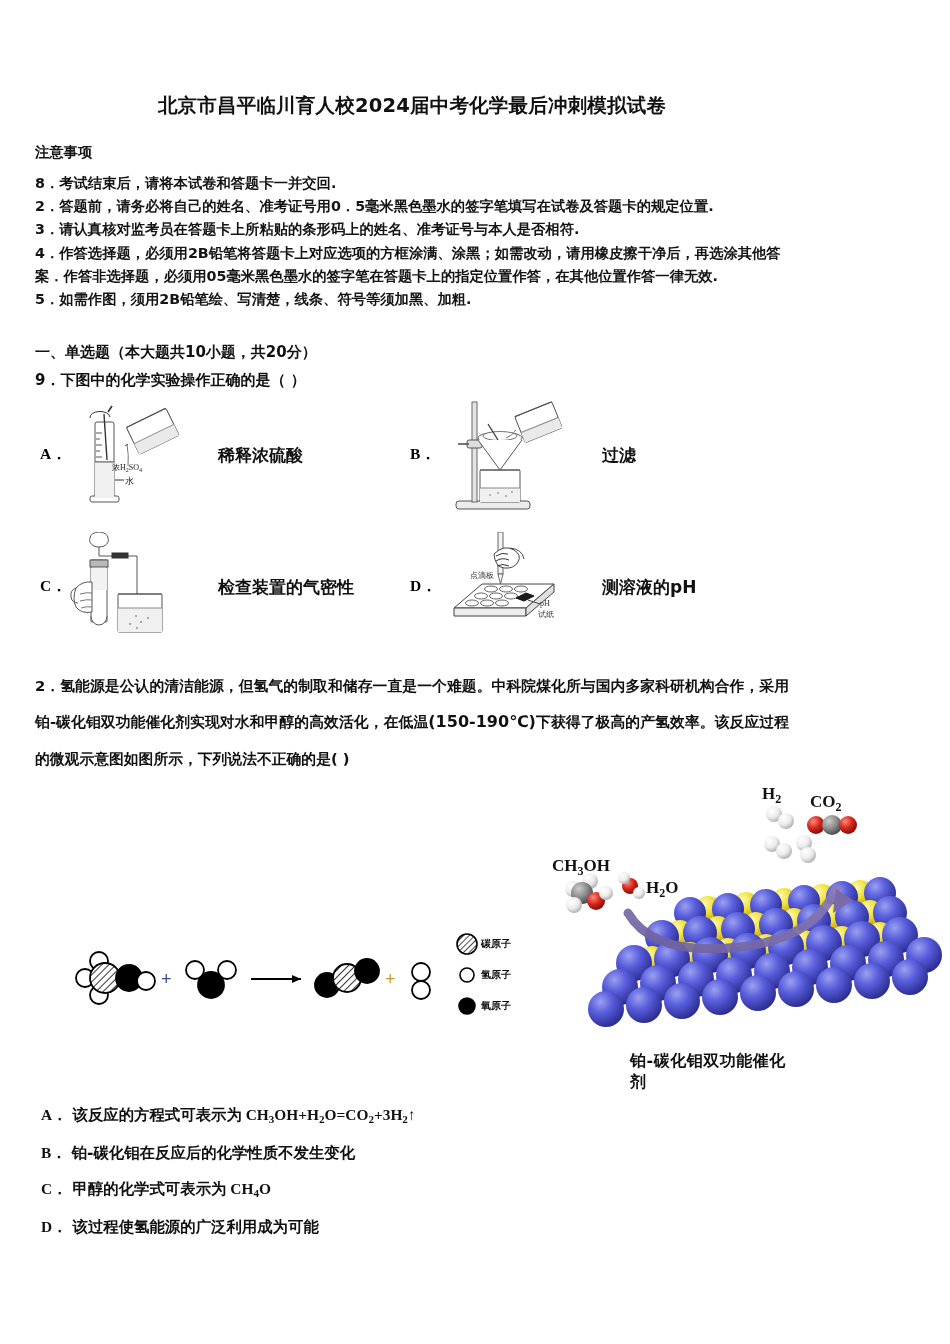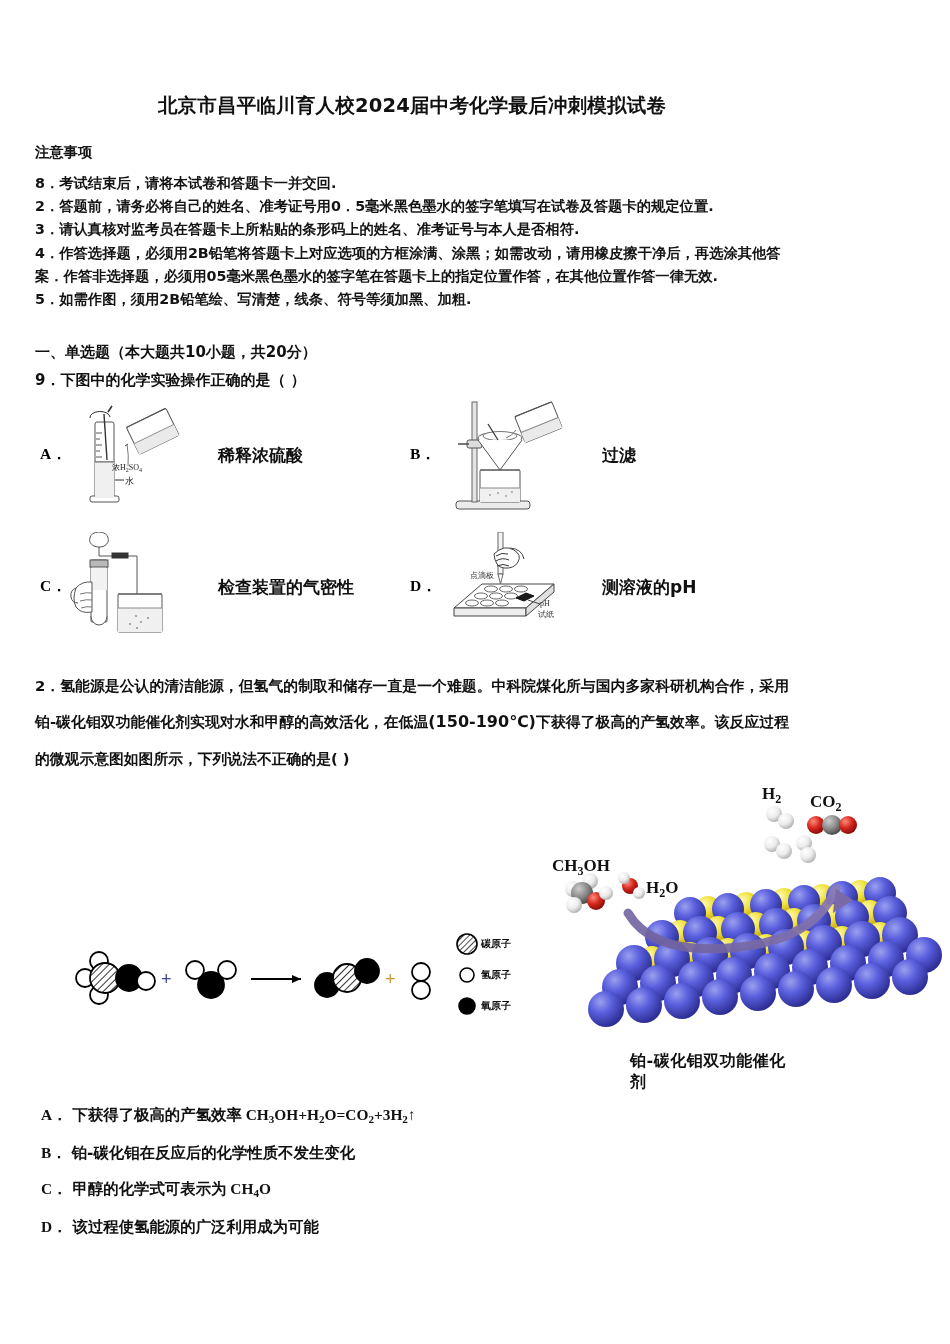--- a/index.html
+++ b/index.html
@@ -606,21 +606,21 @@
         <text x="222" y="18" font-family="'Liberation Serif',serif" font-size="17" font-weight="bold" fill="#111">H<tspan font-size="12" dy="4">2</tspan></text>
         <text x="270" y="26" font-family="'Liberation Serif',serif" font-size="17" font-weight="bold" fill="#111">CO<tspan font-size="12" dy="4">2</tspan></text>
       </svg>
     </div>
 
     <div class="cat-caption">铂-碳化钼双功能催化剂</div>
   </div>
 
   <div class="ans-list">
     <div class="ans-item">
-      <span class="ans-letter">A．</span><span class="cjk">下获得了极高的产氢效率</span>
+      <span class="ans-letter">A．</span><span class="cjk">该反应的方程式可表示为</span>
       <span class="formula">CH<span class="sub">3</span>OH+H<span class="sub">2</span>O=CO<span class="sub">2</span>+3H<span class="sub">2</span>↑</span>
     </div>
     <div class="ans-item">
       <span class="ans-letter">B．</span><span class="cjk">铂-碳化钼在反应后的化学性质不发生变化</span>
     </div>
     <div class="ans-item">
       <span class="ans-letter">C．</span><span class="cjk">甲醇的化学式可表示为</span>
       <span class="formula">CH<span class="sub">4</span>O</span>
     </div>
     <div class="ans-item">

